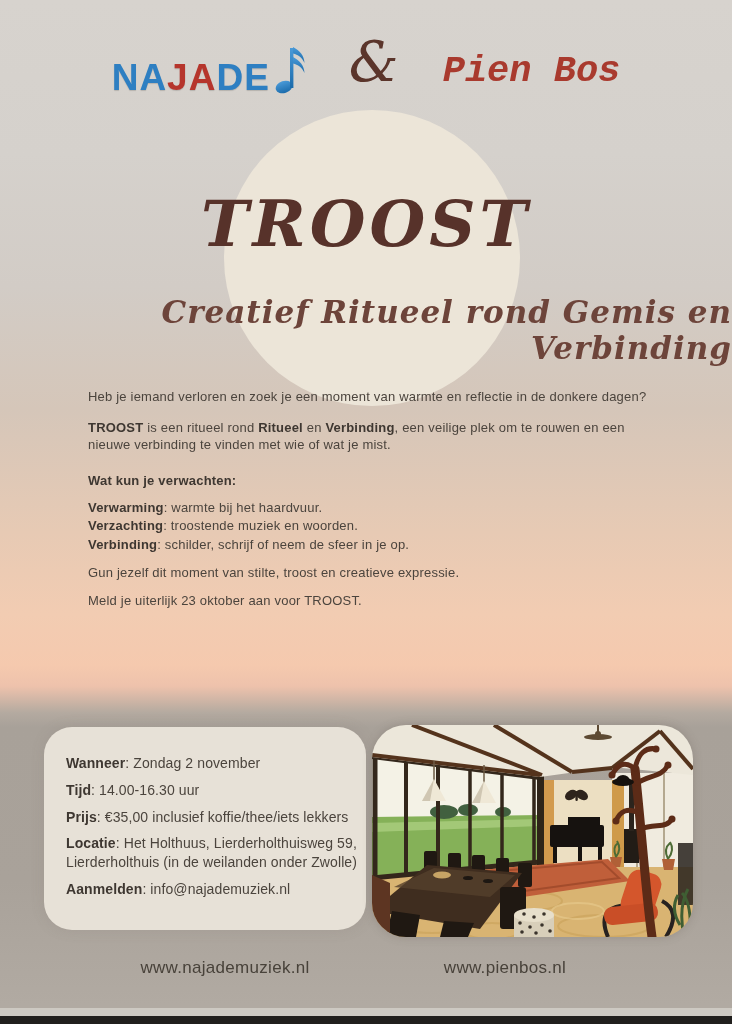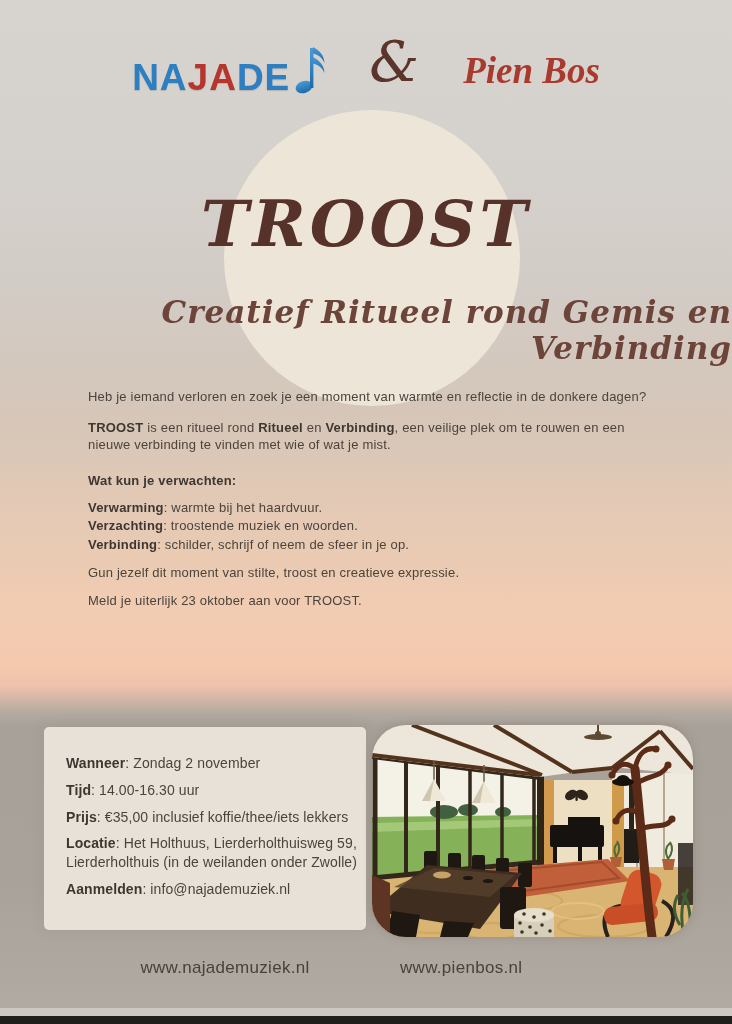--- a/index.html
+++ b/index.html
@@ -22,47 +22,47 @@
       #b1aaa2 100%);
   }
   
   .brand-row{position:absolute;top:34px;left:0;right:0;display:flex;justify-content:center;align-items:flex-end;gap:44px;}
   .najade{display:flex;align-items:flex-end;}
   .najade-text{font-weight:bold;font-size:37px;letter-spacing:1px;line-height:1;text-shadow:0 1px 1px rgba(0,0,0,0.15);}
   .seg-blue{color:#2e7fc2;}
   .seg-red{color:#b6352c;}
   .note-svg{margin-left:5px;margin-bottom:2px;}
   .amp{font-family:"DejaVu Serif",serif;font-style:italic;font-size:56px;color:#5b352b;line-height:1;padding-bottom:6px;}
-  .partner{font-family:Liberation Serif, serif;font-style:italic;font-weight:bold;font-size:37px;color:#a93a2e;padding-bottom:4px;}
+  .partner{font-family:Liberation Mono, monospace;font-style:italic;font-weight:bold;font-size:37px;color:#a93a2e;padding-bottom:4px;}
   
   .hero-circle{position:absolute;left:224px;top:110px;width:296px;height:296px;border-radius:50%;
     background:radial-gradient(circle,#ece5d8 0%,#ece5d8 78%,rgba(236,229,216,0) 100%);}
   .hero-title{position:absolute;top:186px;left:0;right:0;text-align:center;
     font-family:"DejaVu Serif",serif;font-style:italic;font-weight:bold;font-size:64px;color:#57322a;letter-spacing:4px;}
   .hero-subtitle{position:absolute;top:294px;left:0;right:0;text-align:right;
     font-family:"DejaVu Serif",serif;font-style:italic;font-weight:bold;font-size:31px;color:#6d443a;letter-spacing:1px;}
   
   .body-copy{position:absolute;left:88px;top:388px;width:578px;font-size:13px;line-height:1.32;color:#4b443d;letter-spacing:0.2px;}
   .body-copy p{margin:0 0 14px 0;}
   .body-copy b{color:#3e3731;}
   .ritual{margin-bottom:19px !important;}
   .expect-head{font-weight:bold;color:#3e3731;margin-bottom:9px;}
   .expect-list{margin-bottom:10px;line-height:1.43;}
   .closing1{margin-bottom:10px !important;}
   
-  .details-box{position:absolute;left:44px;top:727px;width:322px;height:203px;background:#e7e1d7;border-radius:5px;
+  .details-box{position:absolute;left:44px;top:727px;width:322px;height:203px;background:#e7e1d7;border-radius:28px;
     box-sizing:border-box;padding:27px 6px 0 22px;box-shadow:0 0 14px rgba(120,110,100,0.15);}
   .details-box .item{font-size:14px;color:#4b443d;margin-bottom:8px;line-height:1.34;letter-spacing:0.1px;}
   .details-box b{color:#3e3731;}
   
   .photo{position:absolute;left:372px;top:725px;width:321px;height:212px;border-radius:34px;overflow:hidden;
     box-shadow:0 0 10px rgba(90,80,70,0.25);}
   
   .footer-url-left{position:absolute;top:958px;left:70px;width:310px;text-align:center;font-size:17px;color:#48423a;letter-spacing:0.3px;}
-  .footer-url-right{position:absolute;top:958px;left:400px;width:210px;text-align:left;font-size:17px;color:#48423a;letter-spacing:0.3px;}
+  .footer-url-right{position:absolute;top:958px;left:400px;width:210px;text-align:center;font-size:17px;color:#48423a;letter-spacing:0.3px;}
   .strip-light{position:absolute;left:0;right:0;top:1008px;height:8px;background:#cdc9c2;}
   .strip-dark{position:absolute;left:0;right:0;top:1016px;height:8px;background:#211f1d;}
 </style>
 </head>
 <body>
 
 <div class="poster">
 
   <div class="brand-row">
     <div class="najade">

